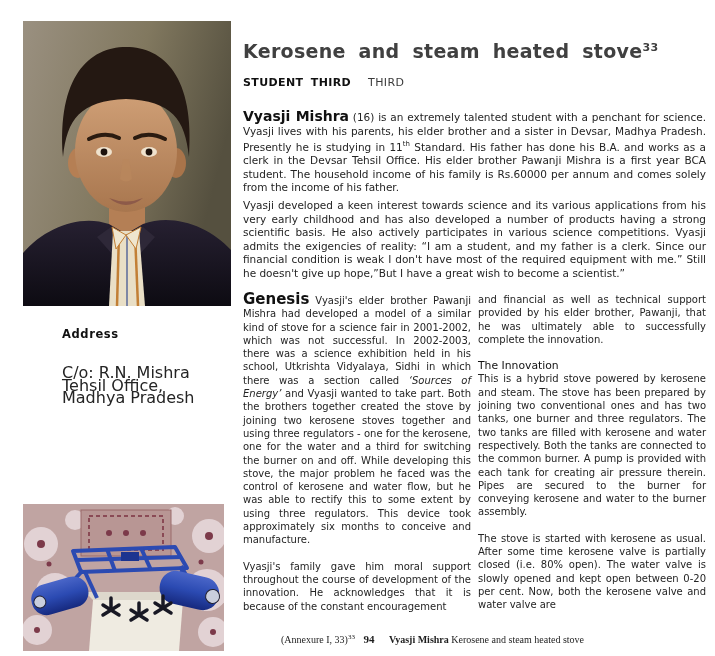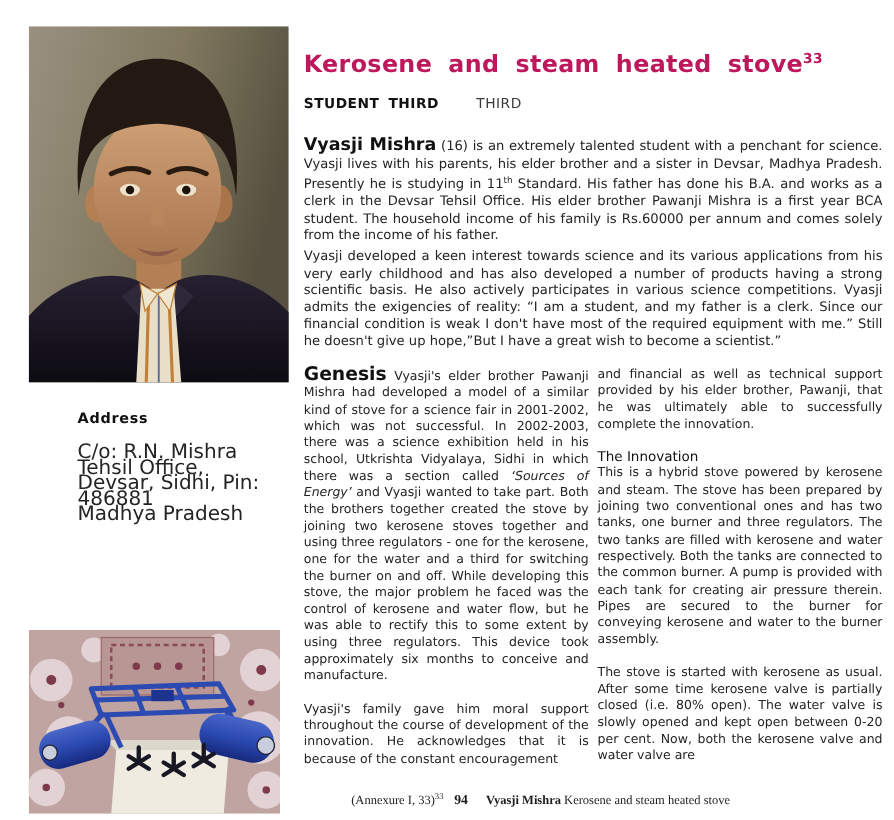--- a/index.html
+++ b/index.html
@@ -3,42 +3,42 @@
 <meta charset="utf-8">
 <style>
   html,body{margin:0;padding:0;background:#ffffff;}
   .page{
     position:relative;width:715px;height:656px;background:#ffffff;
     font-family:"DejaVu Sans","Liberation Sans",sans-serif;color:#1f1f1f;
     overflow:hidden;
   }
   .abs{position:absolute;}
   
-  .title{left:243px;top:40px;width:470px;font-size:19px;font-weight:bold;color:#be185d;
+  .title{left:243px;top:40px;width:470px;font-size:19px;font-weight:bold;color:#404040;
          letter-spacing:.3px;word-spacing:6px;}
   .title sup{font-size:11px;font-weight:bold;}
   .award{left:243px;top:76px;font-size:11px;letter-spacing:.4px;}
   .award-label{font-weight:bold;color:#111;word-spacing:3px;}
-  .award-value{color:#3a3a3a;margin-left:26px;}
+  .award-value{color:#3a3a3a;margin-left:13px;}
   
   .intro-p{left:243px;width:463px;font-size:10.5px;line-height:13.6px;text-align:justify;color:#242424;}
   .p1{top:110px;}
   .p2{top:199px;}
   .lead-name{font-weight:bold;font-size:14px;color:#111;}
   sup.tiny{font-size:7px;}
   
   .col{top:293px;width:228px;font-size:10px;line-height:13.3px;text-align:justify;color:#242424;}
   .col-left{left:243px;}
   .col-right{left:478px;width:228px;}
   .col p{margin:0 0 13px 0;}
   .genesis-lead{font-weight:bold;font-size:15px;color:#111;}
   .h2{font-weight:normal;font-size:10.8px;color:#111;margin:0;padding:0;text-align:left;}
   
   .address{left:62px;top:327px;width:170px;}
-  .address-heading{font-weight:bold;font-size:11.5px;letter-spacing:.6px;color:#111;margin-bottom:14px;}
+  .address-heading{font-weight:bold;font-size:11.5px;letter-spacing:.6px;color:#111;margin-bottom:26px;}
   .address-line{font-size:16px;line-height:12.6px;color:#242424;}
   
   .portrait{left:23px;top:21px;width:208px;height:285px;}
   .stove{left:23px;top:504px;width:201px;height:147px;}
   .photo svg{display:block;}
   
   .footer{left:150px;top:633px;width:565px;text-align:center;
           font-family:"Liberation Serif","DejaVu Serif",serif;font-size:10px;color:#1d1d1d;}
   .footer sup{font-size:7px;}
   .footer .pgnum{font-weight:bold;font-size:11px;margin:0 12px 0 6px;}
@@ -89,21 +89,20 @@
       <line x1="112" y1="212" x2="115" y2="285" stroke="#c27f35" stroke-width="2.5"></line>
       <polygon points="89,206 103,214 93,228" fill="#efe6cf" stroke="#c27f35" stroke-width="1"></polygon>
       <polygon points="118,206 103,214 113,228" fill="#efe6cf" stroke="#c27f35" stroke-width="1"></polygon>
     </svg>
   </span>
 
   <div class="abs address">
     <div class="address-heading">Address</div>
     <div class="address-line">C/o: R.N. Mishra</div>
     <div class="address-line">Tehsil Office,</div>
-    <div class="address-line">Devsar, Sidhi, Pin: 486881</div>
     <div class="address-line">Madhya Pradesh</div>
   </div>
 
   <span class="abs photo stove">
     <svg viewBox="0 0 201 147" width="201" height="147">
       <defs>
         <linearGradient id="tank" x1="0" y1="0" x2="0" y2="1">
           <stop offset="0" stop-color="#4a66c8"></stop>
             <stop offset="0.5" stop-color="#2b4ab2"></stop>
             <stop offset="1" stop-color="#16297e"></stop>

